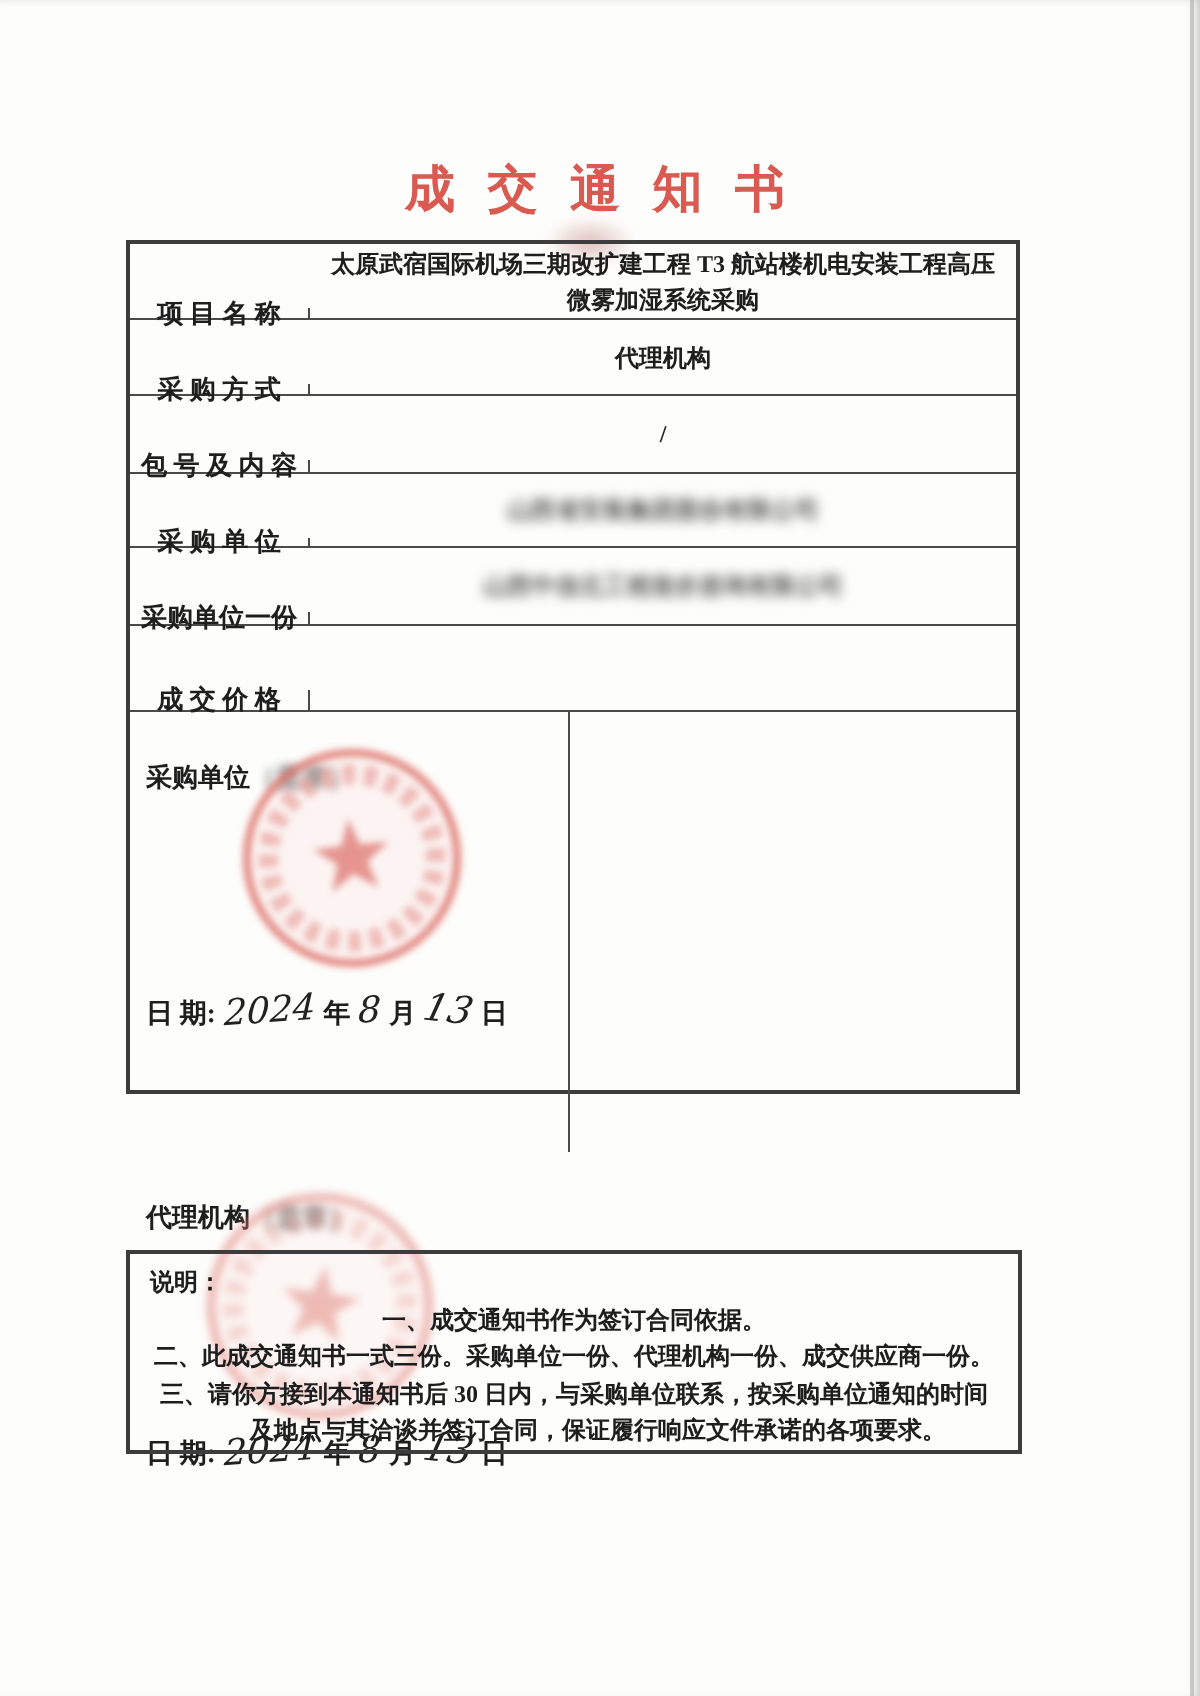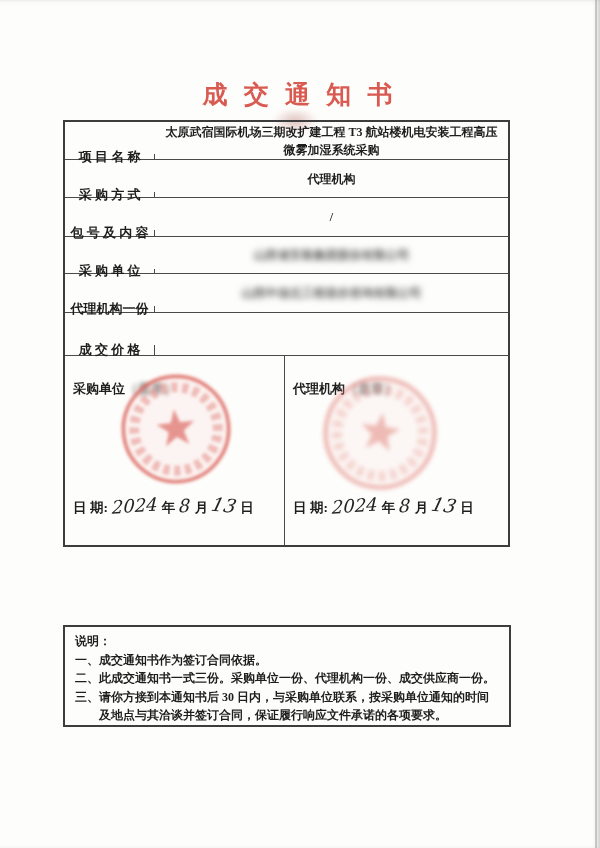--- a/index.html
+++ b/index.html
@@ -22,21 +22,21 @@
   .ink-smudge{
     position:absolute;left:272px;top:108px;width:46px;height:26px;
     background:radial-gradient(ellipse at center, rgba(186,120,114,.45), rgba(186,120,114,0) 70%);
     filter:blur(2px);
   }
   .doc-table{
     position:absolute;left:63px;top:120px;width:447px;
     border:2px solid #3d3d3d;box-sizing:border-box;
   }
   .row{display:flex;border-bottom:1.5px solid #4a4a4a;box-sizing:border-box;}
-  .row.last{border-bottom:none;}
+  .row.last{border-bottom:none;flex-direction:column;}
   .lbl{
     flex:0 0 90px;width:90px;box-sizing:border-box;
     border-right:1.5px solid #4a4a4a;
     display:flex;align-items:center;justify-content:center;
     font-size:13px;font-weight:bold;text-align:center;padding:0 3px;white-space:nowrap;margin-top:32px;
   }
   .val{
     flex:1;display:flex;align-items:center;justify-content:center;
     text-align:center;font-size:12px;font-weight:bold;
     line-height:1.5;padding:2px 6px;box-sizing:border-box;
@@ -62,21 +62,21 @@
     font-family:"DejaVu Serif",serif;font-style:italic;font-weight:400;
     font-size:18px;color:#222;margin:0 4px;transform:rotate(-4deg) skewX(-6deg);
   }
   .hand.day{font-size:19px;transform:rotate(6deg) skewX(-8deg);}
   .notes{
     position:absolute;left:63px;top:625px;width:448px;height:102px;
     border:2px solid #3d3d3d;box-sizing:border-box;
     padding:5px 10px 12px 10px;
     font-size:12px;font-weight:bold;line-height:1.55;
   }
-  .notes .item{text-indent:-2em;padding-left:2em;margin:0;}
+  .notes .item{text-indent:-2em;padding-left:2em;margin:0;text-align:center;}
 </style>
 </head>
 <body>
 
 <div class="page">
   <div class="scan-edge"></div>
 
   <div class="doc-title">成 交 通 知 书</div>
   <div class="ink-smudge"></div>
 
@@ -99,21 +99,21 @@
     </div>
 
     <div class="row h37">
       <div class="lbl">采 购 单 位</div>
       <div class="val">
         <span class="blur-heavy">山西省安装集团股份有限公司</span>
       </div>
     </div>
 
     <div class="row h39">
-      <div class="lbl">代理机构一份</div>
+      <div class="lbl">采购单位一份</div>
       <div class="val">
         <span class="blur-heavy">山西中信北工程造价咨询有限公司</span>
       </div>
     </div>
 
 
     <div class="row h43">
       <div class="lbl">成 交 价 格</div>
     </div>
 

